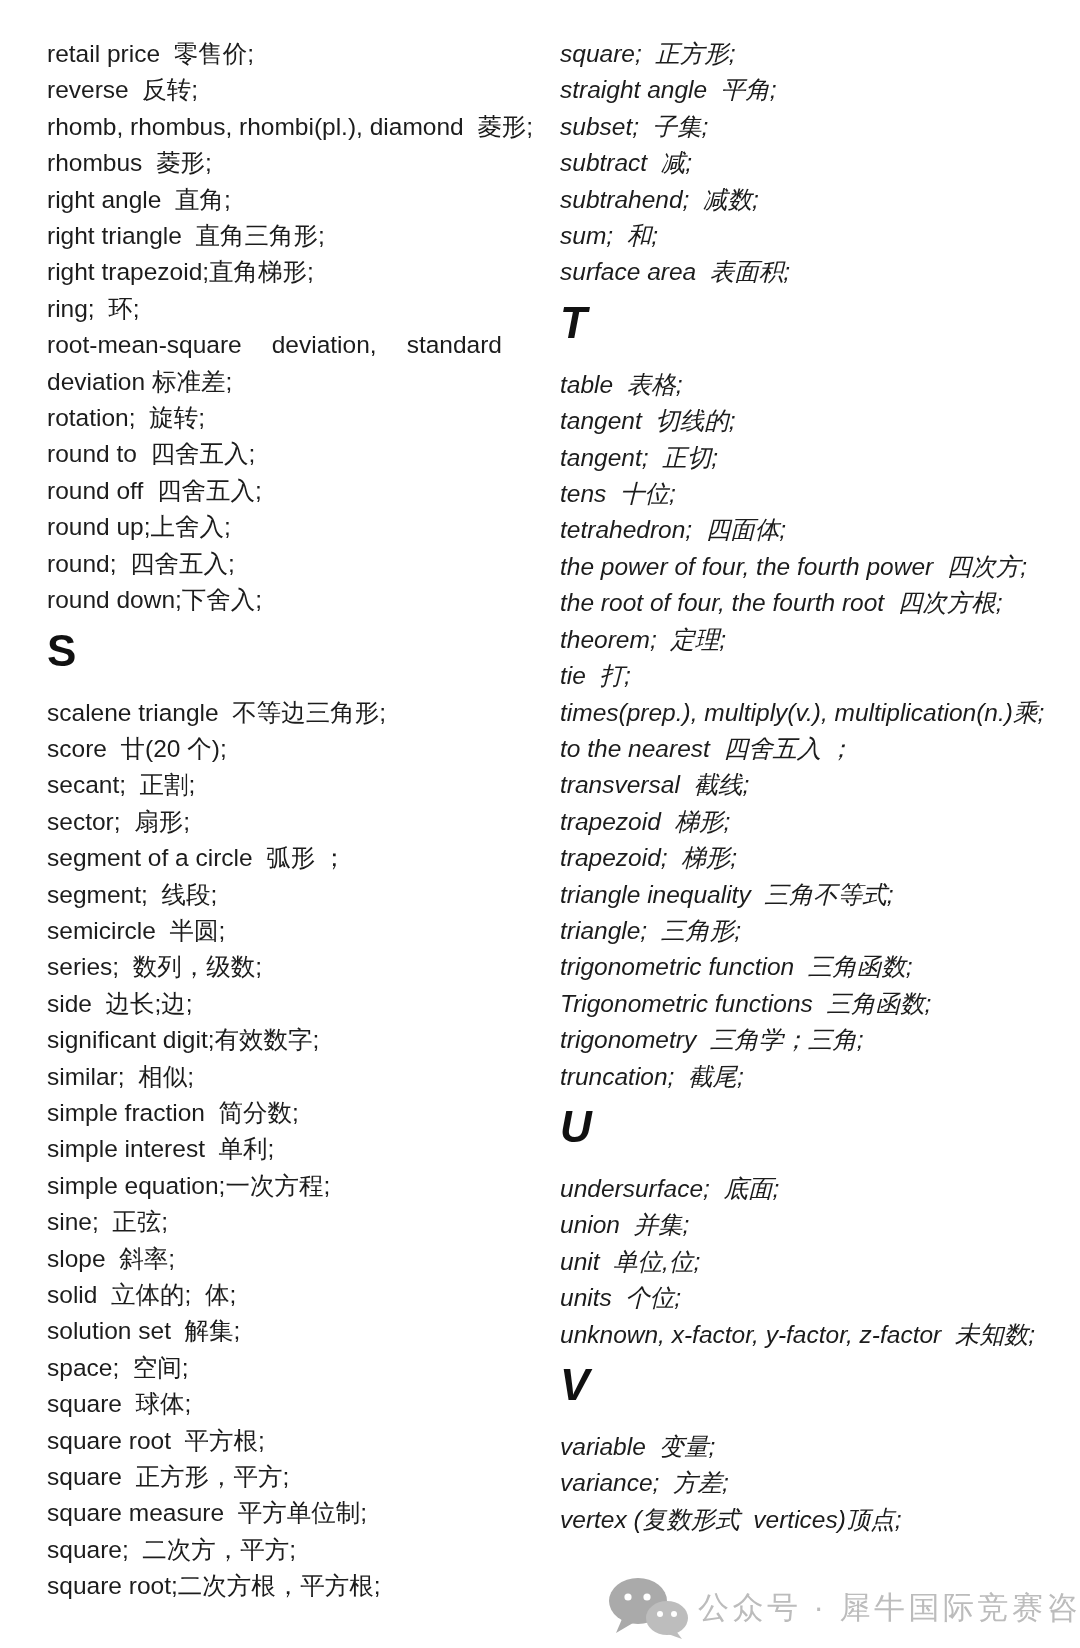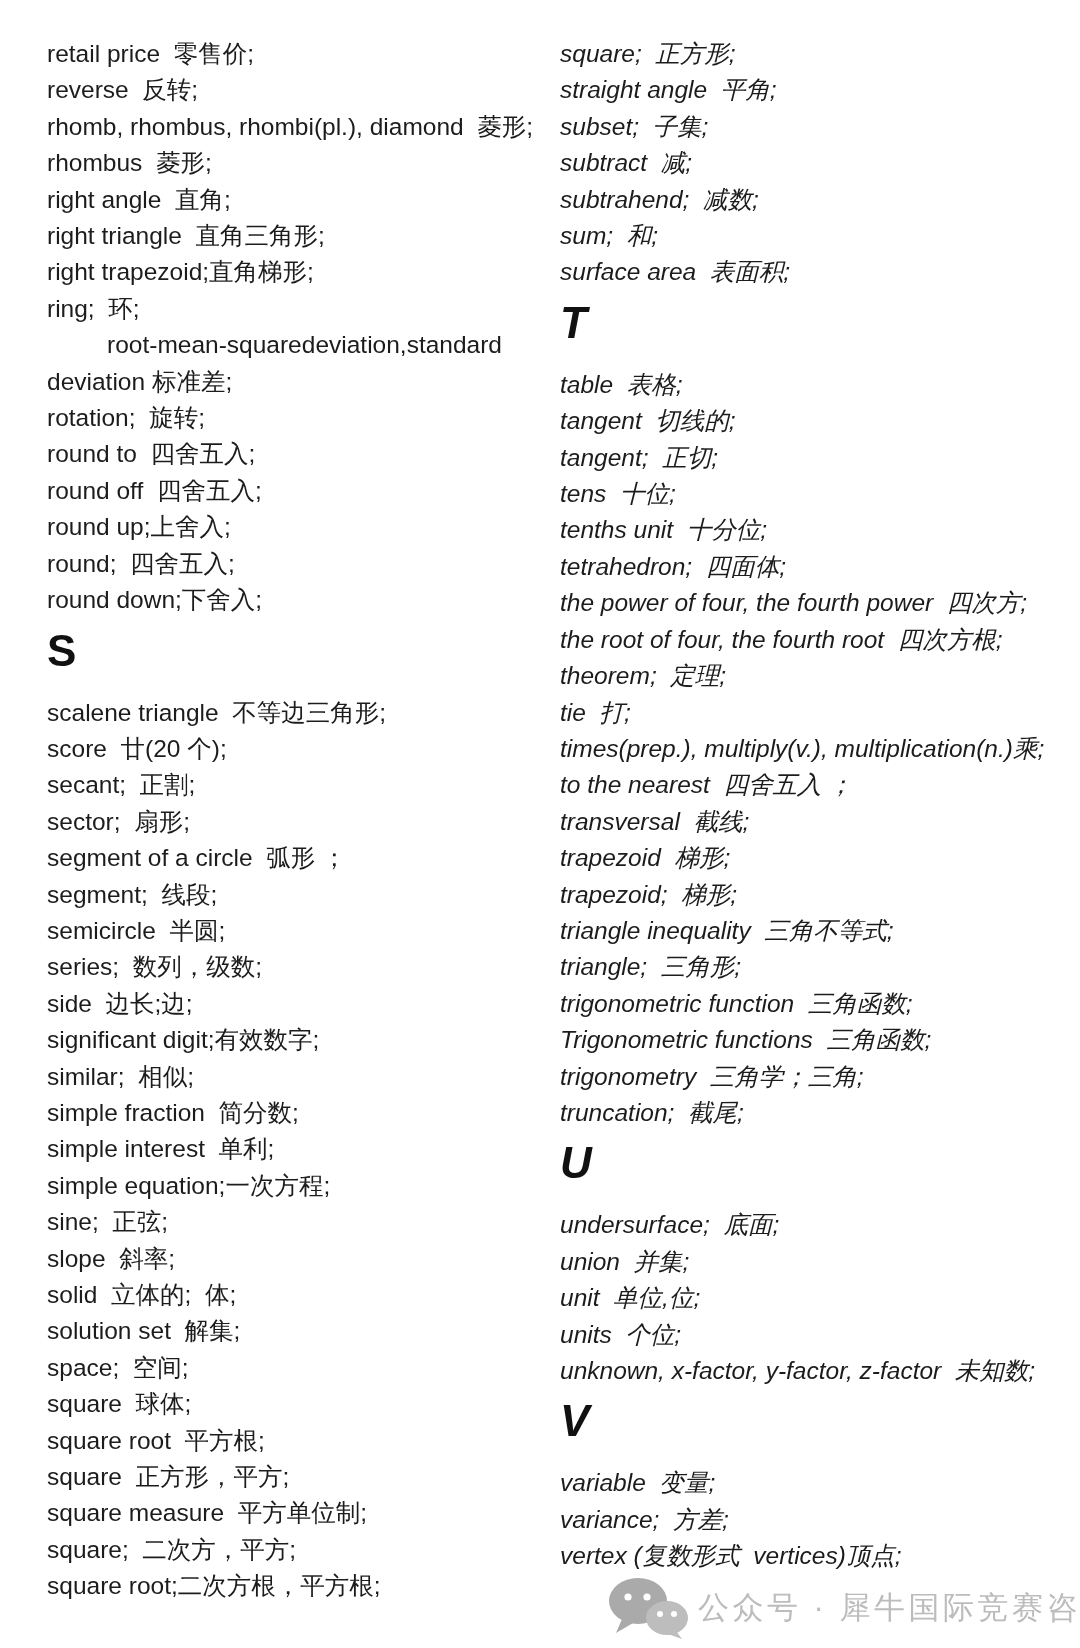--- a/index.html
+++ b/index.html
@@ -15,21 +15,21 @@
   .col-left{left:47px;width:455px;}
   .col-right{left:560px;width:452px;font-style:italic;}
   .entry{
     font-size:24.5px;
     line-height:36.4px;
     white-space:pre;
     color:#1c1c1c;
   }
   .entry.justify{
     display:flex;
-    justify-content:flex-end;
+    justify-content:space-between;
     white-space:normal;
   }
   .heading{
     font-size:44px;
     font-weight:700;
     line-height:44px;
     margin:10px 0 22px 0;
     color:#111111;
   }
   .watermark{
@@ -106,21 +106,20 @@
       <div class="entry">subset;  子集;</div>
       <div class="entry">subtract  减;</div>
       <div class="entry">subtrahend;  减数;</div>
       <div class="entry">sum;  和;</div>
       <div class="entry">surface area  表面积;</div>
       <div class="heading">T</div>
       <div class="entry">table  表格;</div>
       <div class="entry">tangent  切线的;</div>
       <div class="entry">tangent;  正切;</div>
       <div class="entry">tens  十位;</div>
-      <div class="entry">tenths unit  十分位;</div>
       <div class="entry">tetrahedron;  四面体;</div>
       <div class="entry">the power of four, the fourth power  四次方;</div>
       <div class="entry">the root of four, the fourth root  四次方根;</div>
       <div class="entry">theorem;  定理;</div>
       <div class="entry">tie  打;</div>
       <div class="entry">times(prep.), multiply(v.), multiplication(n.)乘;</div>
       <div class="entry">to the nearest  四舍五入 ；</div>
       <div class="entry">transversal  截线;</div>
       <div class="entry">trapezoid  梯形;</div>
       <div class="entry">trapezoid;  梯形;</div>

